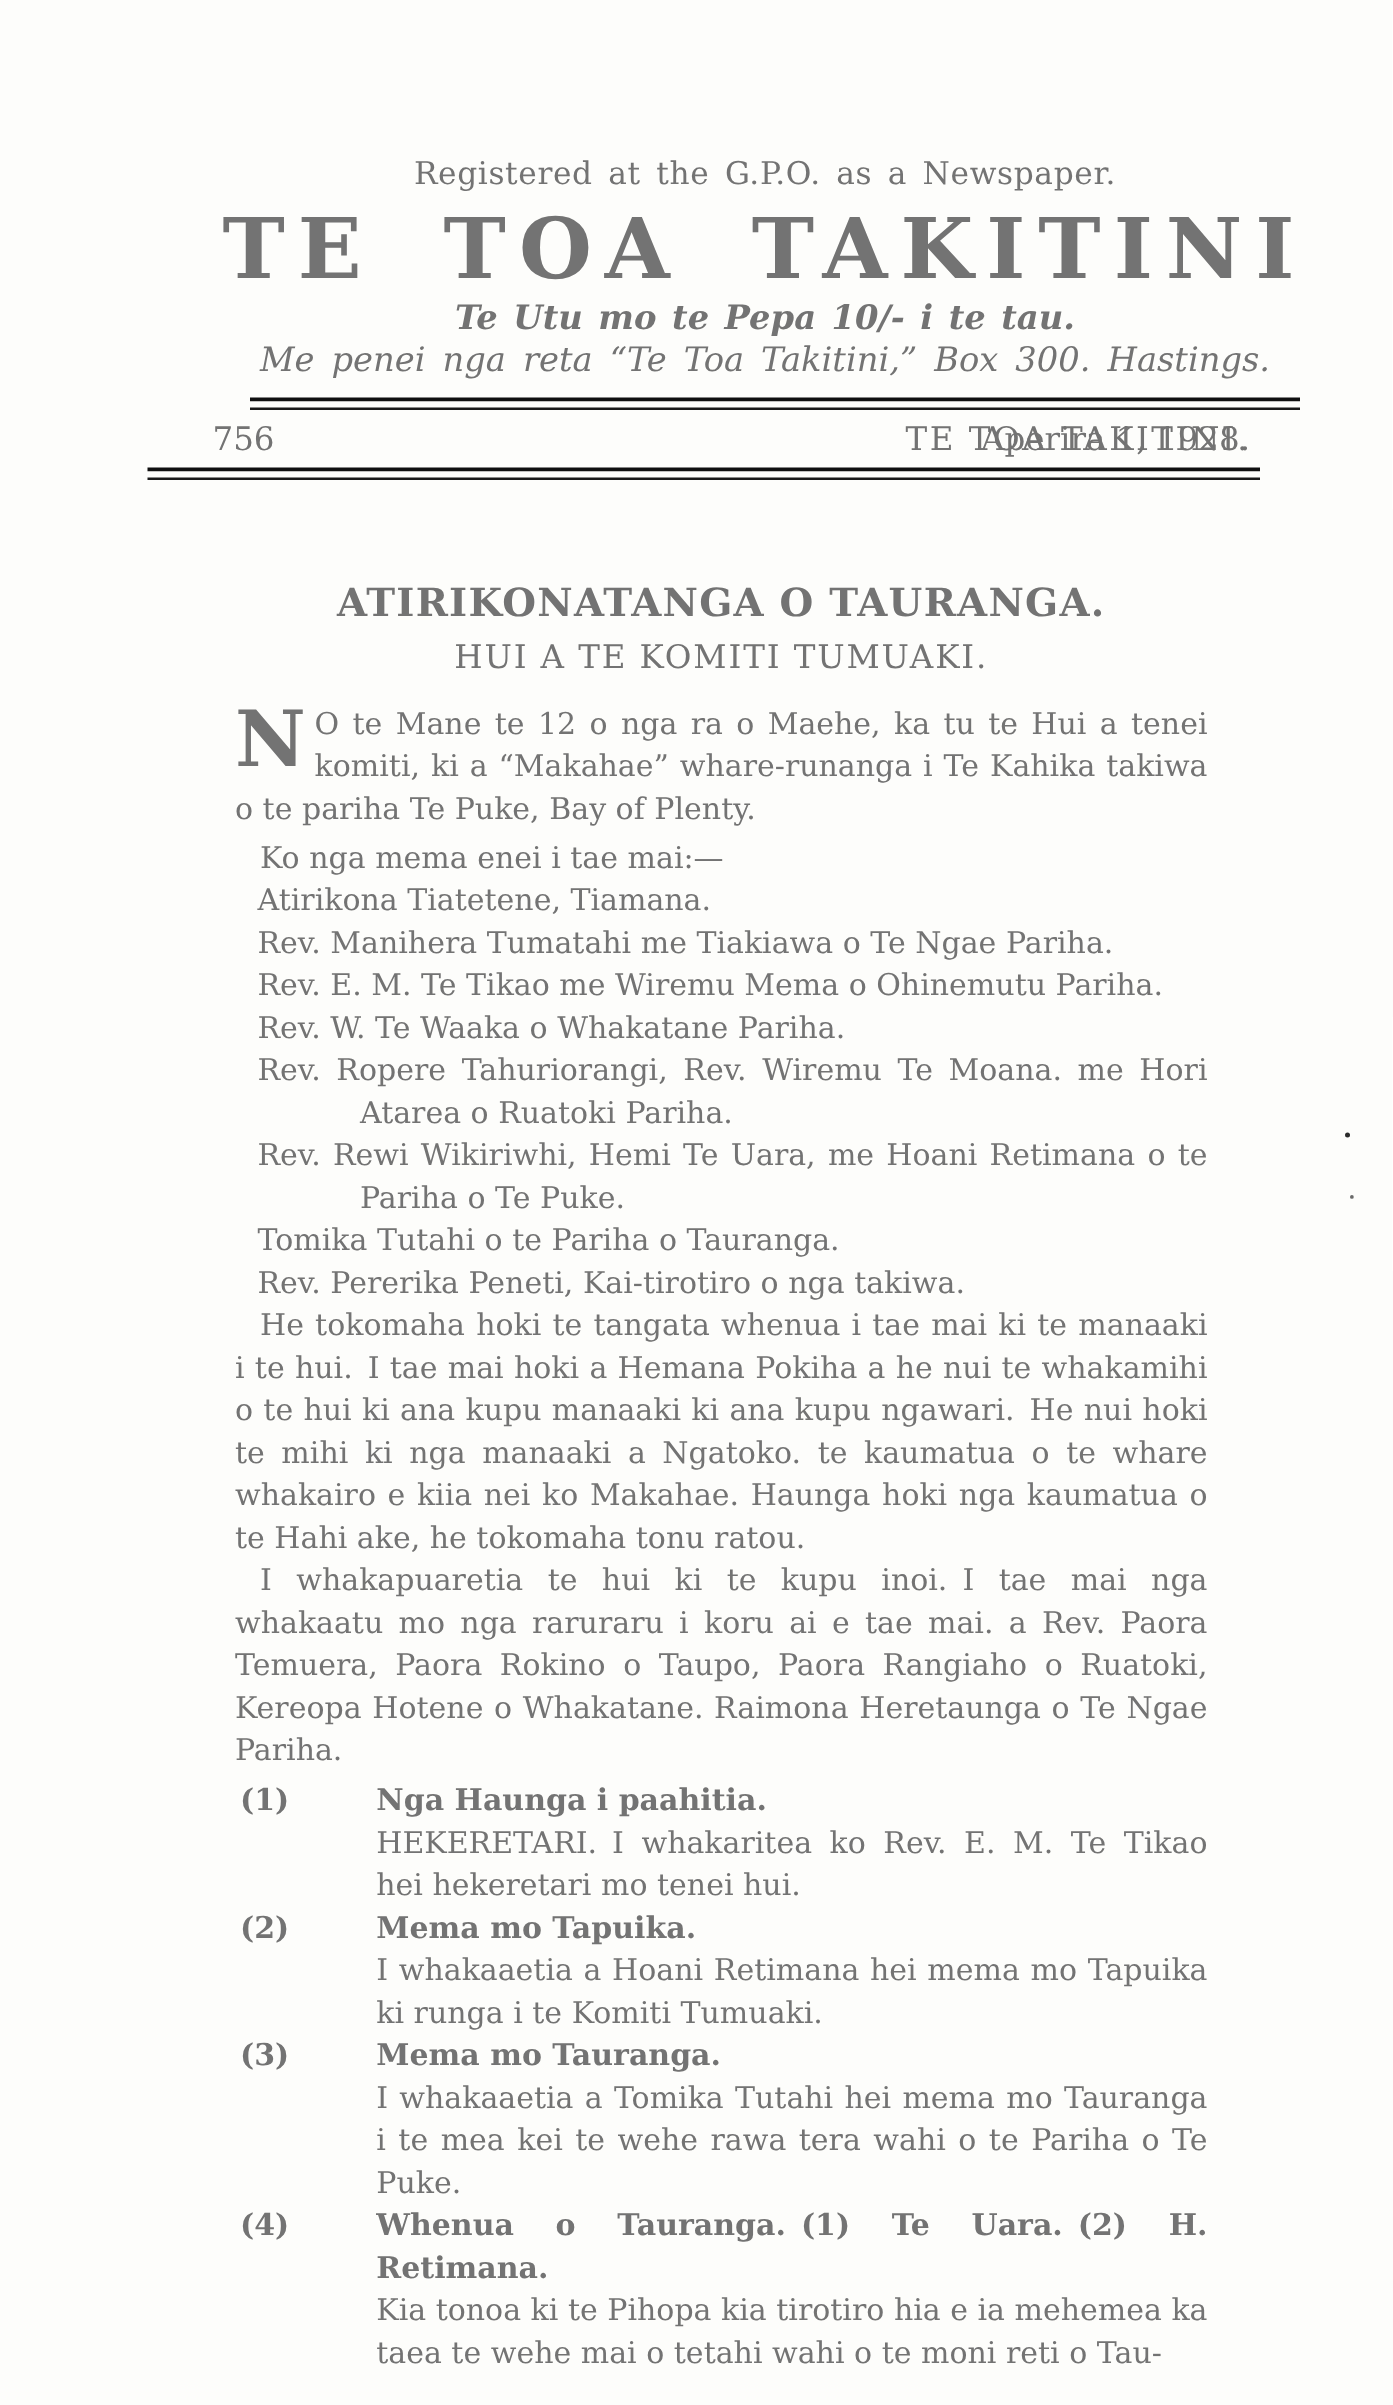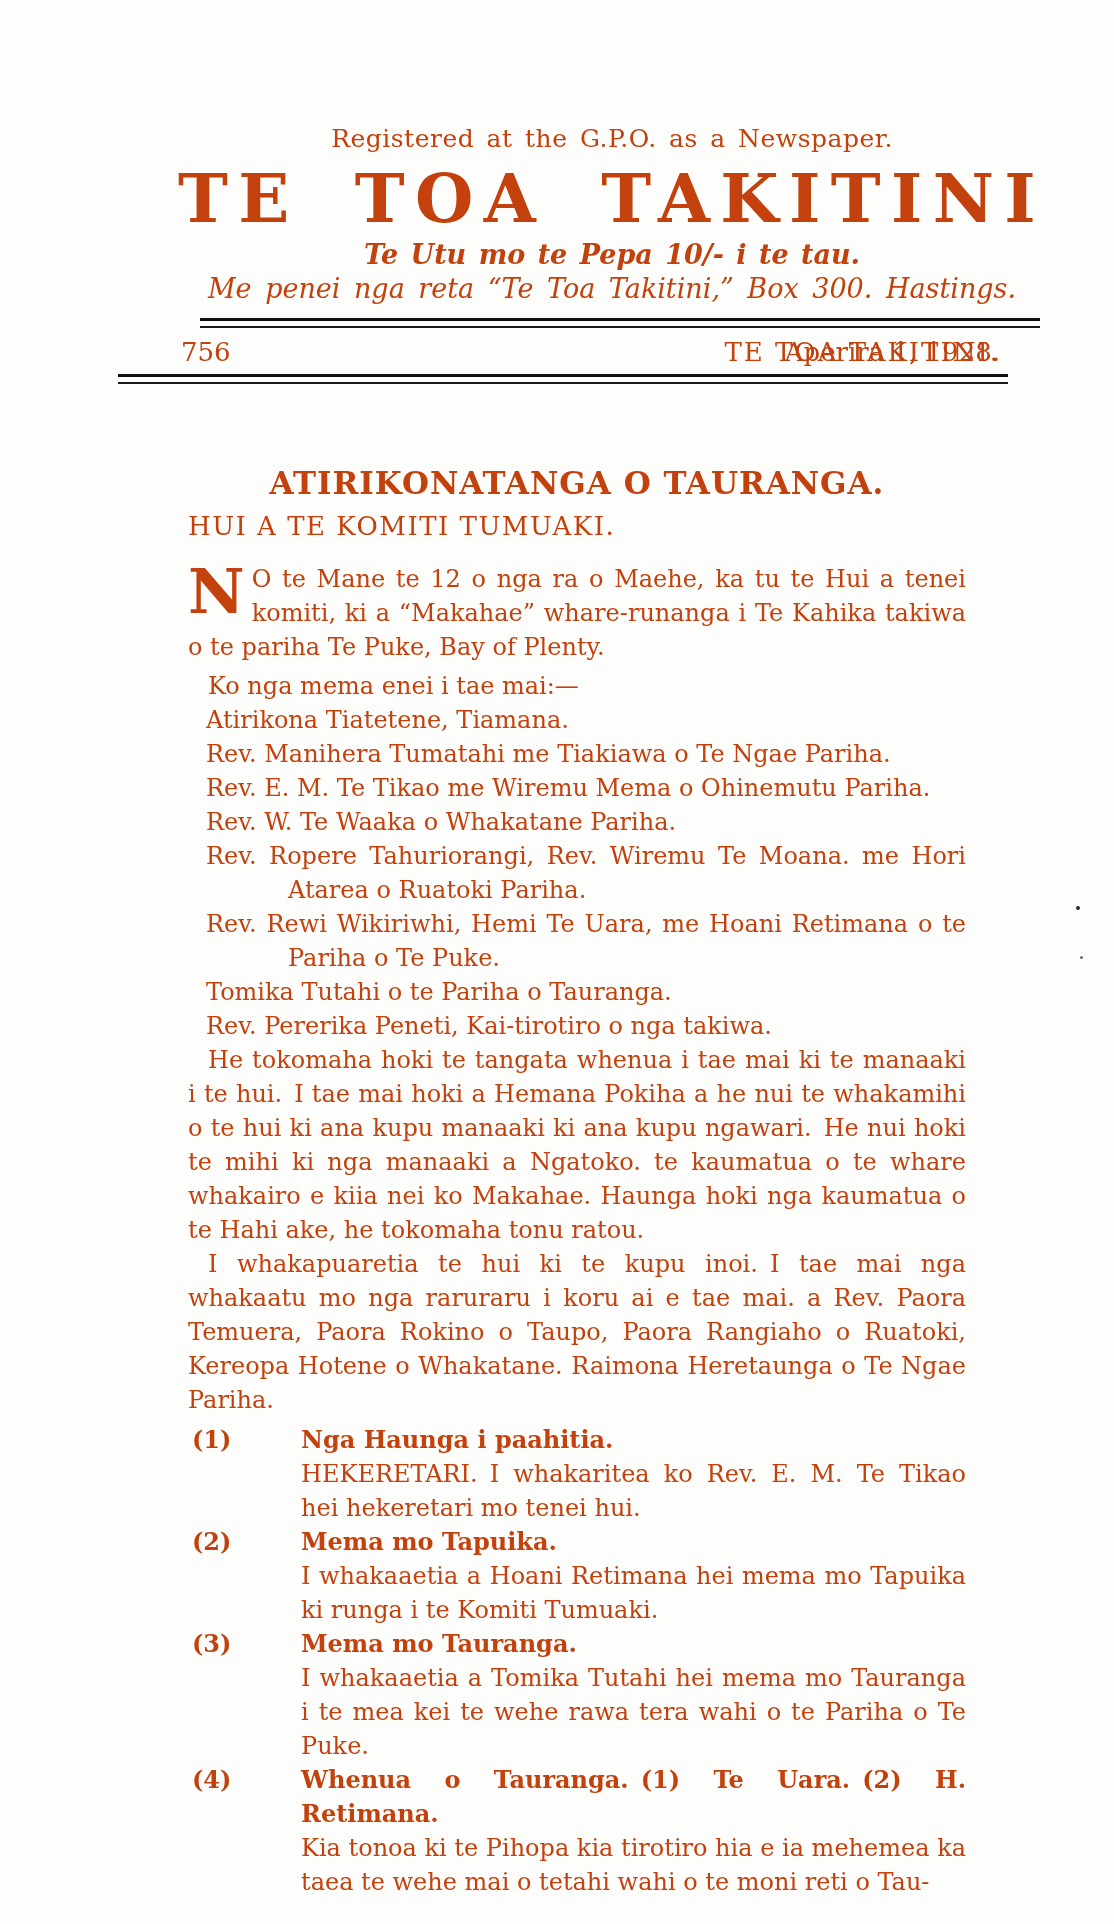--- a/index.html
+++ b/index.html
@@ -6,21 +6,21 @@
     margin: 0;
     padding: 0;
     background: #ffffff;
   }
   .page {
     position: relative;
     width: 1114px;
     height: 1924px;
     margin: 0 auto;
     background: #fdfdfb;
-    color: #c2410c;
+    color: #737373;
     font-family: "DejaVu Serif", "Liberation Serif", serif;
     overflow: hidden;
   }
 
   
   .header {
     position: relative;
     left: 55px;
     padding-top: 124px;
     text-align: center;
@@ -67,41 +67,41 @@
 
   
   .folio-row {
     position: relative;
     margin: 7px 0 0 170px;
     width: 830px;
     height: 34px;
     font-size: 26px;
     line-height: 34px;
   }
-  .folio-number { position: absolute; left: 11px; }
+  .folio-number { position: absolute; left: 0; }
   .folio-title  { position: absolute; left: 0; right: 0; text-align: right; letter-spacing: 2px; }
   .folio-date   { position: absolute; right: 0; }
 
   
   .article {
     position: relative;
     margin: 12px 0 0 188px;
     width: 778px;
   }
   .article-heading {
     margin: 80px 0 0 0;
     text-align: center;
     font-size: 31px;
     line-height: 38px;
     font-weight: bold;
     letter-spacing: 1px;
   }
   .article-subheading {
     margin: 8px 0 0 0;
-    text-align: left;
+    text-align: center;
     font-size: 26px;
     line-height: 32px;
     font-weight: normal;
     letter-spacing: 1.5px;
   }
 
   .body-copy {
     margin-top: 20px;
     font-size: 24px;
     line-height: 34px;

